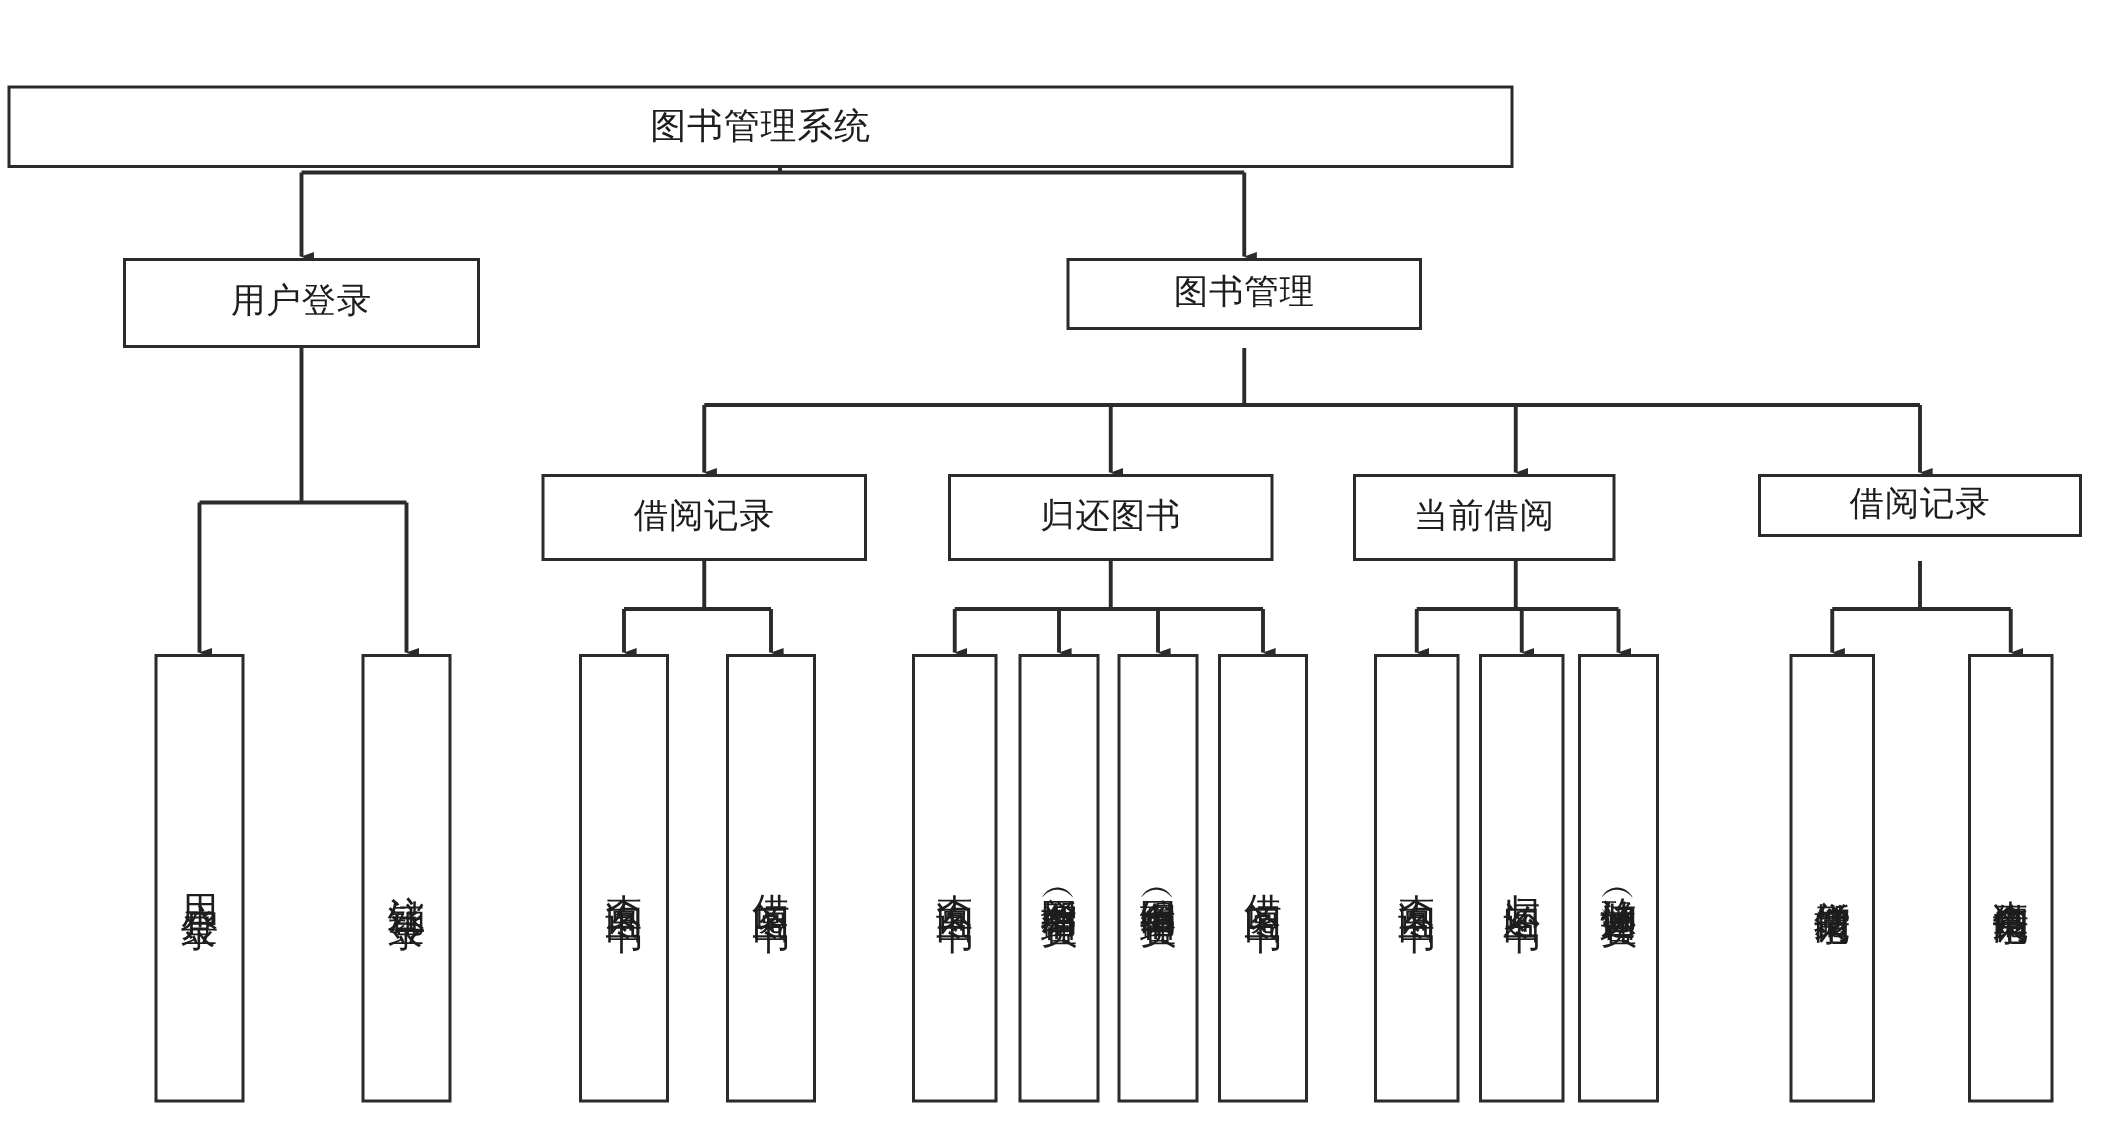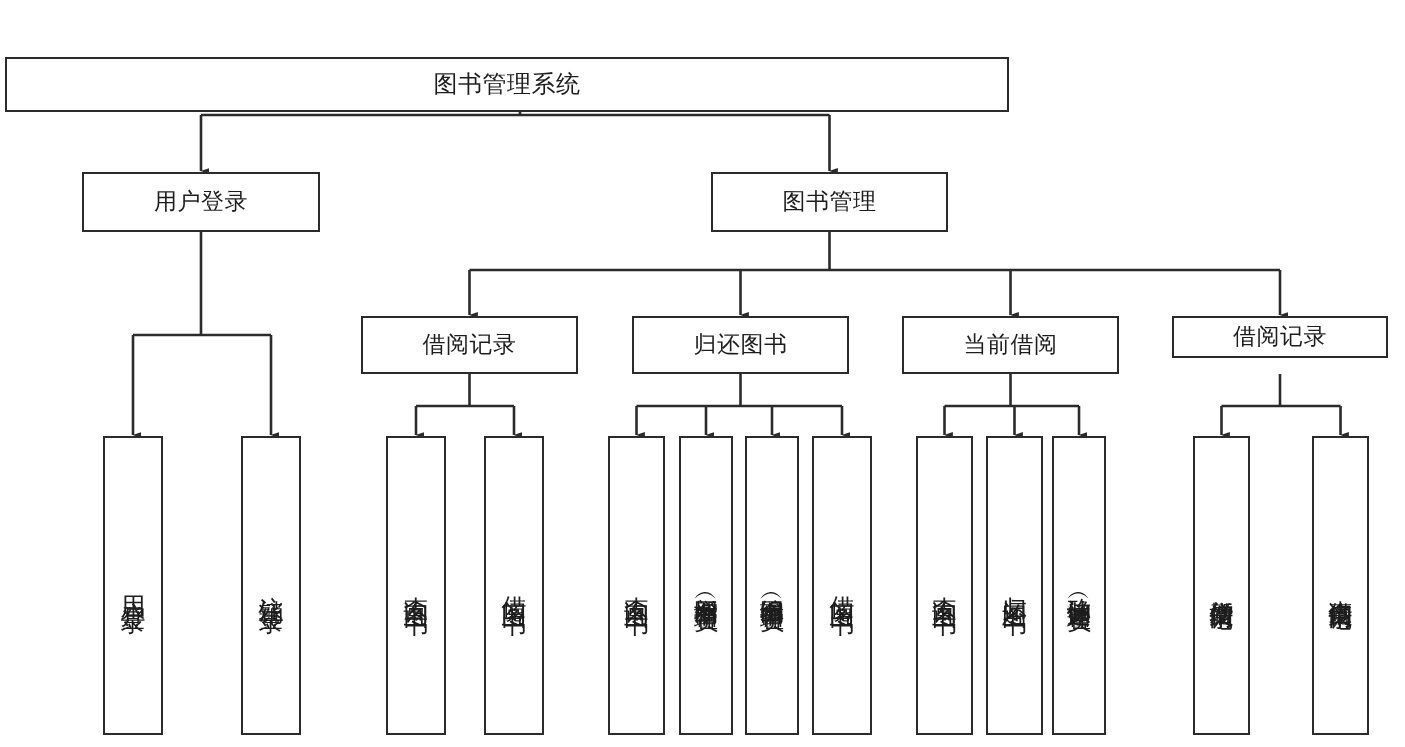--- a/index.html
+++ b/index.html
@@ -126,30 +126,30 @@
       </g>
   </svg>
 
   <div id="nodes-layer">
       <div class="node horiz root" style="left: 5px; top: 13px; width: 1004px; height: 55px; margin-top: 44px;">
         <span class="node-label">图书管理系统</span>
       </div>
       <div class="node horiz" style="left: 82px; top: 172px; width: 238px; height: 60px;">
         <span class="node-label">用户登录</span>
       </div>
-      <div class="node horiz" style="left: 711px; top: 172px; width: 237px; height: 60px;">
+      <div class="node horiz" style="left: 711px; top: 172px; width: 237px; height: 48px;">
         <span class="node-label">图书管理</span>
       </div>
       <div class="node horiz" style="left: 361px; top: 316px; width: 217px; height: 58px;">
         <span class="node-label">借阅记录</span>
       </div>
       <div class="node horiz" style="left: 632px; top: 316px; width: 217px; height: 58px;">
         <span class="node-label">归还图书</span>
       </div>
-      <div class="node horiz" style="left: 902px; top: 316px; width: 217px; height: 58px; justify-content: center;">
+      <div class="node horiz" style="left: 902px; top: 316px; width: 175px; height: 58px; justify-content: center;">
         <span class="node-label">当前借阅</span>
       </div>
       <div class="node horiz" style="left: 1172px; top: 316px; width: 216px; height: 42px;">
         <span class="node-label">借阅记录</span>
       </div>
       <div class="node leaf" style="left: 103px; top: 436px; width: 60px; height: 299px;">
         <span class="node-label">用户登录</span>
       </div>
       <div class="node leaf" style="left: 241px; top: 436px; width: 60px; height: 299px;">
         <span class="node-label">注销登录</span>

